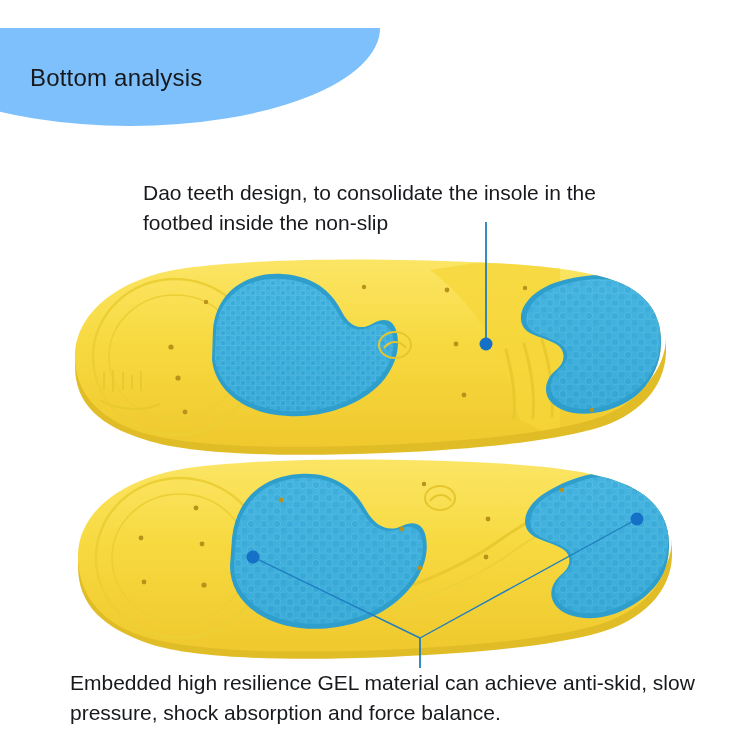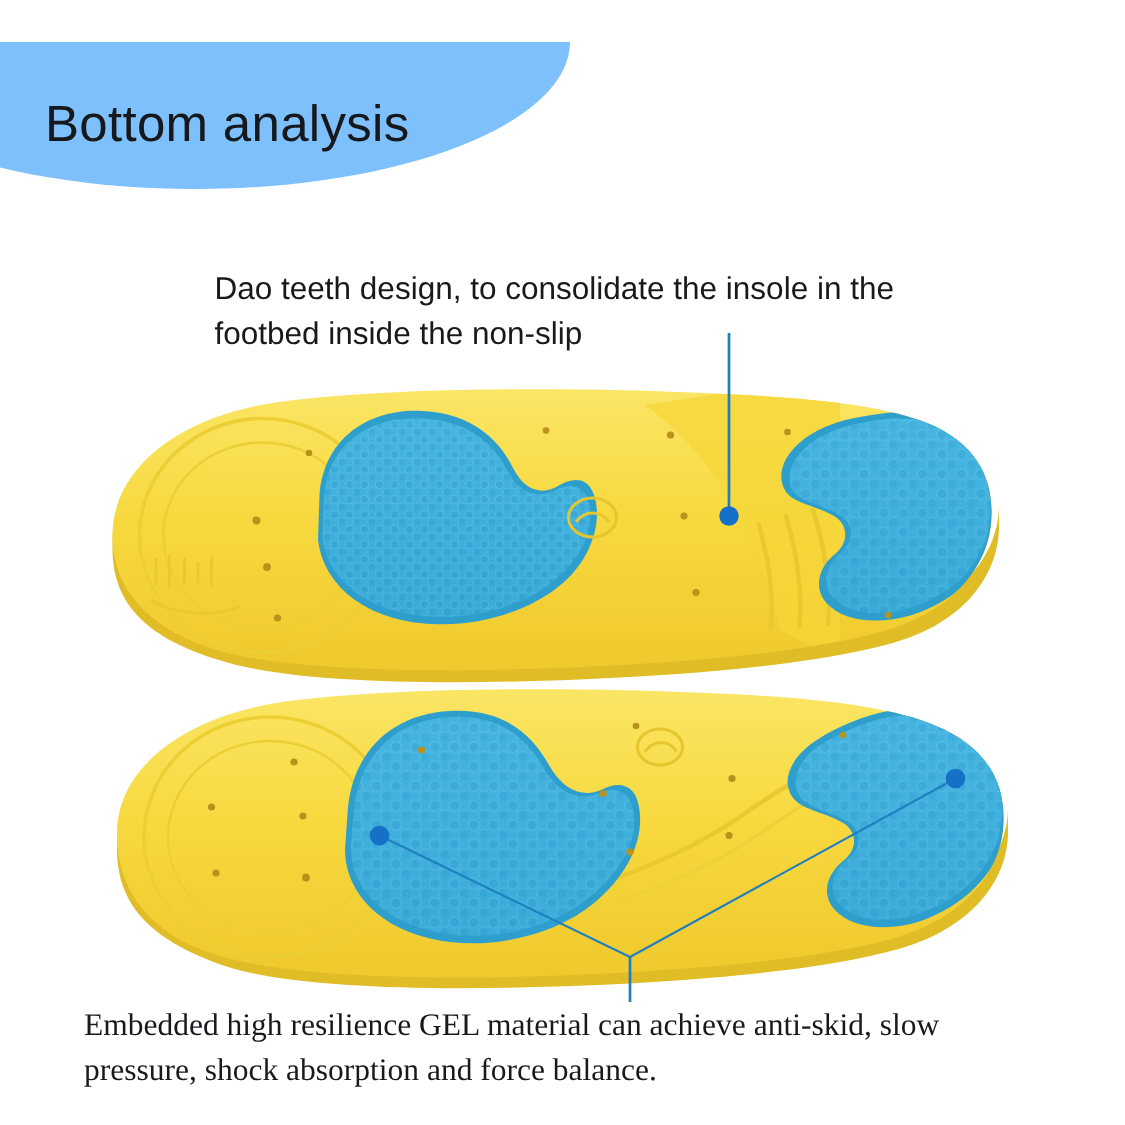--- a/index.html
+++ b/index.html
@@ -25,44 +25,43 @@
     top: 28px;
     width: 500px;
     height: 98px;
     background: #7dc0fb;
     border-radius: 0 0 250px 250px / 0 0 98px 98px;
   }
   .banner-title {
     position: absolute;
     left: 30px;
     top: 64px;
-    font-size: 34px;
+    font-size: 24px;
     font-weight: 400;
     color: #16181c;
     letter-spacing: 0.2px;
     white-space: nowrap;
   }
   
   .caption {
     position: absolute;
     color: #17191d;
     font-size: 21px;
     line-height: 30px;
     white-space: pre-line;
   }
   .caption-top {
     left: 143px;
     top: 178px;
     width: 520px;
   }
   .caption-bottom {
-    left: 56px;
+    left: 70px;
     top: 668px;
     width: 660px;
-    font-family: Liberation Serif, serif;
   }
   
   .art {
     position: absolute;
     left: 0;
     top: 0;
   }
 </style>
 </head>
 <body>

